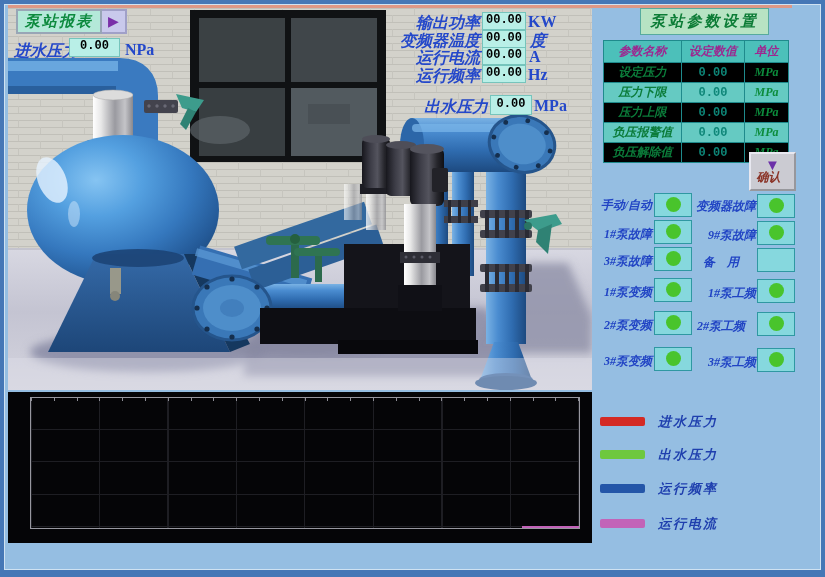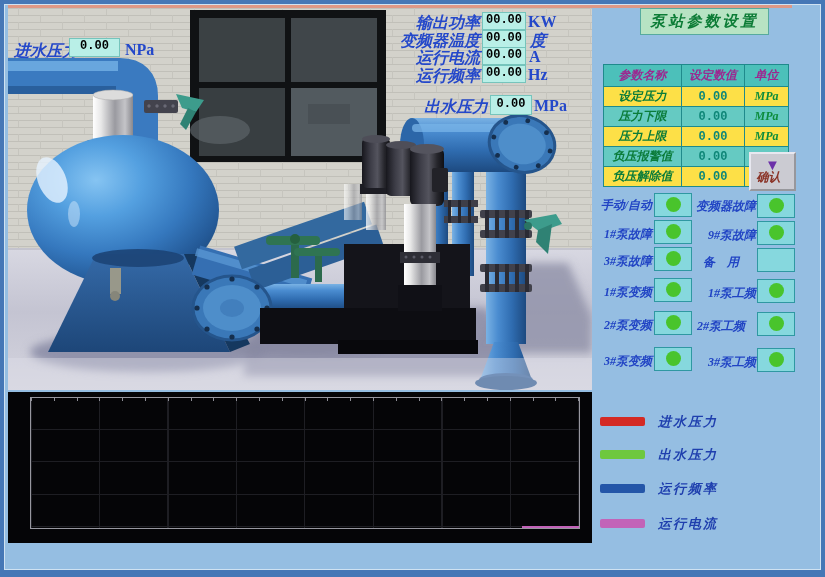--- a/index.html
+++ b/index.html
@@ -16,21 +16,21 @@
   .report-label{background:#b4e9d9;border:2px solid #98a6b6;color:#0d8a3e;font-size:15px;
     letter-spacing:2px;padding:1px 7px;line-height:19px;}
   .report-icon{width:23px;background:#c9c9ec;border:2px solid #a0a0c8;border-left:none;
     color:#7a2fa8;font-size:14px;text-align:center;line-height:21px;font-style:normal;}
   
   .panel-title{background:#b7e3c3;border:1px solid #56aa9e;color:#0c7c36;font-size:15px;
     letter-spacing:3px;text-align:center;line-height:25px;}
   table.params{border-collapse:collapse;}
   table.params td,table.params th{border:1px solid #1f8a8c;font-size:12px;padding:0;height:19px;}
   table.params th{background:#4cc0ba;color:#9c2890;height:21px;}
-  table.params td{background:#fde047;}
+  table.params td{background:#000000;}
   table.params tr.alt td{background:#65cac2;}
   td.pname{color:#0b7c3a;text-align:center;width:77px;}
   td.pval{color:#0e8678;text-align:center;width:62px;font-family:"Liberation Mono","DejaVu Sans Mono",monospace;font-weight:bold;font-style:normal;}
   td.punit{color:#0c8c3c;text-align:center;width:43px;}
   .confirm{background:#cbcbd2;border:2px outset #e8e8f0;display:flex;flex-direction:column;
     align-items:center;justify-content:center;cursor:pointer;}
   .confirm .tri{color:#6b2fa8;font-size:15px;line-height:12px;font-style:normal;}
   .confirm .txt{color:#8a3226;font-size:12px;line-height:13px;margin-left:-8px;}
   .ind-label{color:#2144c4;font-size:12px;text-align:right;white-space:nowrap;}
   .ind-box{width:36px;height:22px;background:#86d8de;border:1px solid #2f98a2;}
@@ -297,20 +297,24 @@
         <circle cx="406" cy="249" r="1.5" fill="#5a5a66"></circle>
       <circle cx="414" cy="249" r="1.5" fill="#5a5a66"></circle>
         <circle cx="422" cy="249" r="1.5" fill="#5a5a66"></circle>
       <rect x="396" y="255" width="32" height="22" fill="url(#steelV)"></rect>
       <rect x="390" y="277" width="44" height="26" fill="#101016"></rect>
     </g>
 
     <rect x="0" y="350" width="584" height="32" fill="#e2e2ea" opacity=".4"></rect>
   </svg>
 
+  <div class="abs report" style="left:16px;top:9px;">
+    <span class="report-label cn">泵站报表</span>
+    <span class="report-icon">▶</span>
+  </div>
 
   <div class="abs cn blue-label" style="left:14px;top:41px;">进水压力</div>
   <div class="abs val-box" style="left:69px;top:38px;width:49px;height:17px;">0.00</div>
   <div class="abs cn blue-label" style="left:125px;top:41px;font-style:normal;">NPa</div>
 
   <div class="abs cn blue-label" style="left:380px;top:13px;width:100px;text-align:right;">输出功率</div>
   <div class="abs val-box" style="left:482px;top:12px;width:42px;height:16px;">00.00</div>
   <div class="abs cn blue-label" style="left:528px;top:13px;font-style:normal;">KW</div>
 
   <div class="abs cn blue-label" style="left:380px;top:31px;width:100px;text-align:right;">变频器温度</div>
@@ -324,21 +328,21 @@
   <div class="abs cn blue-label" style="left:380px;top:66px;width:100px;text-align:right;">运行频率</div>
   <div class="abs val-box" style="left:482px;top:65px;width:42px;height:16px;">00.00</div>
   <div class="abs cn blue-label" style="left:528px;top:66px;font-style:normal;">Hz</div>
 
   <div class="abs cn blue-label" style="left:388px;top:97px;width:100px;text-align:right;">出水压力</div>
   <div class="abs val-box" style="left:490px;top:95px;width:40px;height:18px;line-height:17px;">0.00</div>
   <div class="abs cn blue-label" style="left:534px;top:97px;font-style:normal;">MPa</div>
 
   <div class="abs panel-title cn" style="left:640px;top:8px;width:127px;height:25px;">泵站参数设置</div>
 
-  <table class="params abs cn" style="left:603px;top:40px;margin-top:24px;">
+  <table class="params abs cn" style="left:603px;top:40px;">
     <tbody>
         <tr>
       <th>参数名称</th>
       <th>设定数值</th>
       <th>单位</th>
     </tr>
     <tr>
       <td class="pname">设定压力</td>
       <td class="pval">0.00</td>
       <td class="punit">MPa</td>

